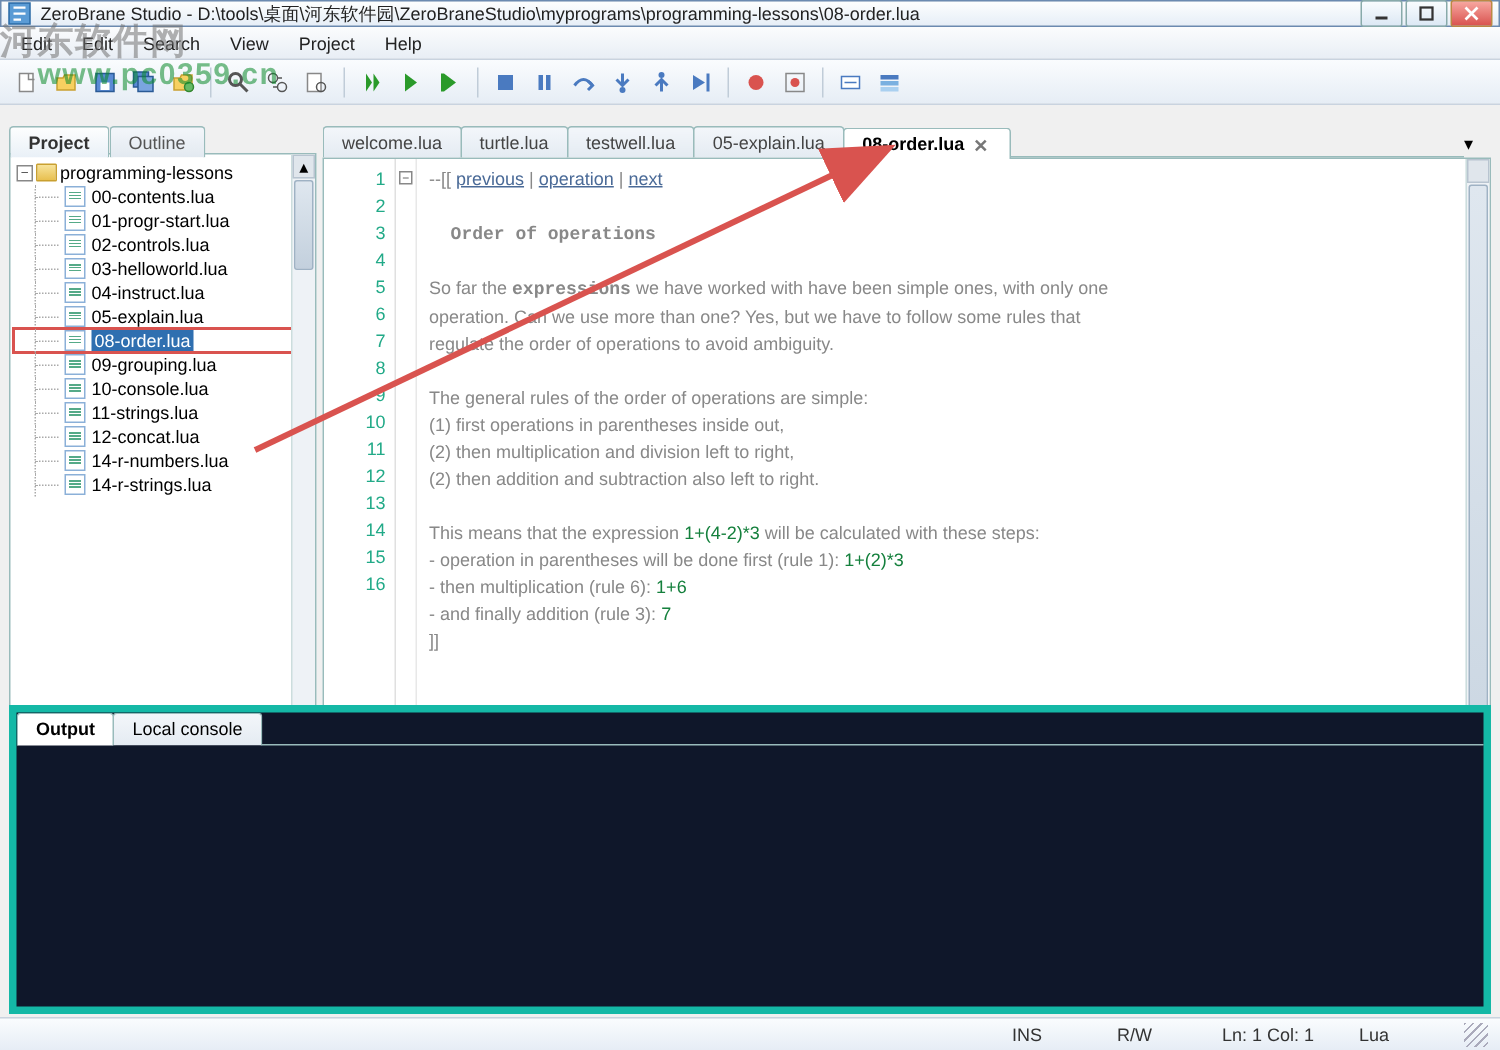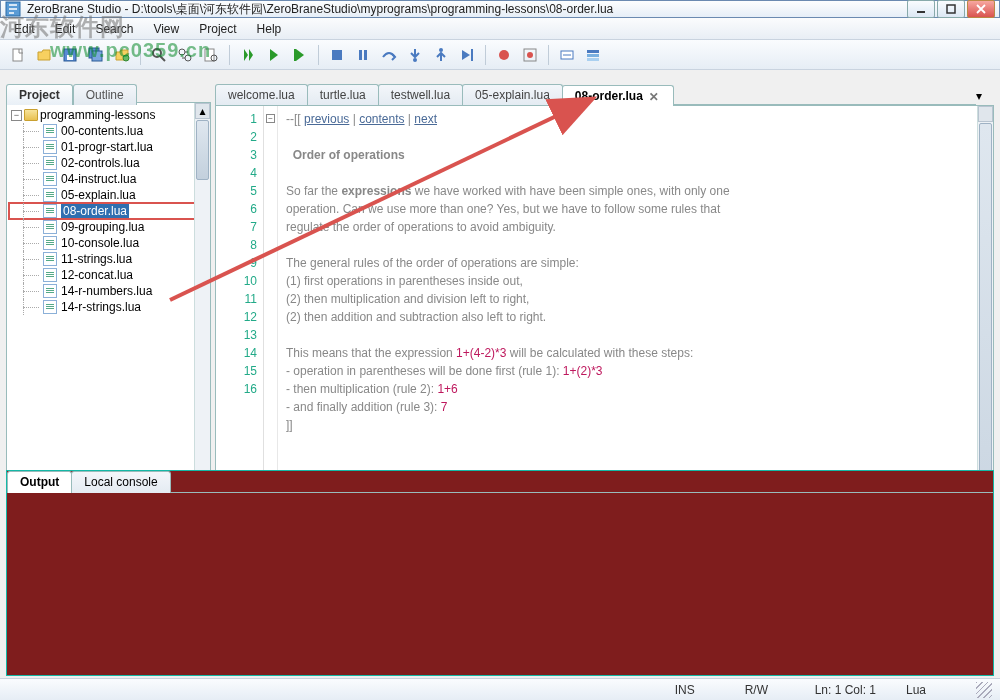--- a/index.html
+++ b/index.html
@@ -10,21 +10,21 @@
 .titlebar .appicon { width: 16px; height: 16px; margin-right: 6px; }
 .titlebar .title { flex: 1; color: #222; font-size: 12px; }
 .winbtns { display: flex; gap: 2px; }
 .winbtn { width: 28px; height: 18px; border: 1px solid #8aa; background: linear-gradient(#f9fcfe,#dce8f4); border-radius: 2px; display:flex; align-items:center; justify-content:center; }
 .winbtn.close { background: linear-gradient(#f7a7a0,#d9534f); border-color:#b84; }
 .winbtn svg { width:10px; height:10px; }
 
 
 .watermark { position: absolute; left: 0; top: 10px; color: #1f8fd6; font-size: 28px; font-weight: bold; opacity: 0.55; pointer-events: none; z-index: 50; letter-spacing: 1px; }
 .watermark .big { font-size: 24px; color:#737373; }
-.watermark .url { font-size: 20px; color:#0a8a2a; display:block; margin-left:50px; margin-top:-4px;}
+.watermark .url { font-size: 20px; color:#0a8a2a; display:block; margin-left:25px; margin-top:-4px;}
 
 
 .menubar { height: 22px; background: linear-gradient(#fbfcfd,#e8eef5); border-bottom: 1px solid #c9d3df; display:flex; align-items:center; padding: 0 6px; gap: 4px; }
 .menubar .mitem { padding: 2px 8px; color:#222; }
 
 
 .toolbar { height: 30px; background: linear-gradient(#fafcfe,#e6edf5); border-bottom: 1px solid #c9d3df; display:flex; align-items:center; padding: 0 6px; gap: 2px; }
 .tbtn { width: 24px; height: 24px; display:flex; align-items:center; justify-content:center; border-radius:2px; }
 .tsep { width: 1px; height: 20px; background:#c0ccd8; margin: 0 4px; }
 
@@ -64,31 +64,31 @@
 .tabspacer { flex:1; border-bottom:1px solid #9bb;}
 .tabmenu { width:16px; height:16px; margin-right:2px; }
 
 .editor { flex:1; background:#fff; border:1px solid #9bb; border-top:none; display:flex; font-family: Consolas, 'Courier New', monospace; font-size:13px; overflow:hidden; position:relative;}
 .gutter { width:48px; background:#fff; border-right:1px solid #e0e0e0; color:#2a8; text-align:right; padding:4px 6px 4px 0; line-height:18px;}
 .foldcol { width:14px; border-right:1px solid #e8e8e8; padding-top:4px; line-height:18px; text-align:center; color:#888;}
 .foldcol .fbox { width:9px; height:9px; border:1px solid #888; margin:4px auto; font-size:8px; line-height:8px; color:#555;}
 .code { flex:1; padding:4px 8px; line-height:18px; color:#333; white-space:pre; }
 .code .cm { color:#888; }
 .code .link { color:#4a6a97; text-decoration:underline; }
-.code .bold { font-weight:bold; }
-.code .lit { color:#be185d; }
+.code .bold { font-weight:bold;font-family:Liberation Mono, monospace; }
+.code .lit { color:#15803d; }
 .evscroll { width:16px; background:#eef2f6; border-left:1px solid #cdd; display:flex; flex-direction:column;}
 .evscroll .arrow { height:16px; background:#e0e6ec; border:1px solid #b8c4d0;}
 .evscroll .thumb { background:linear-gradient(#dfe7ef,#c3d0dd); border:1px solid #9fb2c4; border-radius:2px; flex:1; margin:1px;}
 
 
 .arrow-anno { position:absolute; pointer-events:none; z-index:60; }
 
 
-.bottompanel { position:absolute; left:6px; right:6px; bottom:24px; top:470px; border:1px solid #14b8a6; background:#7f1d1d; }
+.bottompanel { position:absolute; left:6px; right:6px; bottom:24px; top:470px; border:5px solid #14b8a6; background:#0f172a; }
 .bottomtabs { height:22px; display:flex; }
 .btab { padding:3px 12px; border:1px solid #9bb; border-bottom:none; background:#fff; font-weight:bold; border-radius:3px 3px 0 0; margin-right:-1px;}
 .btab.inactive { background:linear-gradient(#f3f6fa,#e4ebf2); font-weight:normal;}
 .btabspacer { flex:1; border-bottom:1px solid #9bb;}
 
 
 .statusbar { position:absolute; left:0; right:0; bottom:0; height:22px; background:linear-gradient(#fafcfe,#e6edf5); border-top:1px solid #c9d3df; display:flex; align-items:center; padding:0 8px; gap:30px; }
 .statusbar .cell { min-width:40px; color:#333; }
 .statusbar .spacer { flex:1; }
 .statusbar .grip { width:16px; height:16px; background:repeating-linear-gradient(135deg,#aab 0 1px,transparent 1px 4px);}
@@ -292,20 +292,25 @@
             </div>
             <div class="tree-item">
               <span class="dots"></span>
               <span class="ficon"></span>
               <span class="lbl">01-progr-start.lua</span>
             </div>
             <div class="tree-item">
               <span class="dots"></span>
               <span class="ficon"></span>
               <span class="lbl">02-controls.lua</span>
+            </div>
+            <div class="tree-item">
+              <span class="dots"></span>
+              <span class="ficon"></span>
+              <span class="lbl">03-helloworld.lua</span>
             </div>
             <div class="tree-item">
               <span class="dots"></span>
               <span class="ficon"></span>
               <span class="lbl">04-instruct.lua</span>
             </div>
             <div class="tree-item">
               <span class="dots"></span>
               <span class="ficon"></span>
               <span class="lbl">05-explain.lua</span>
@@ -397,36 +402,36 @@
           <div>11</div>
           <div>12</div>
           <div>13</div>
           <div>14</div>
           <div>15</div>
           <div>16</div>
         </div>
       <div class="foldcol">
           <div class="fbox">−</div>
         </div>
-      <div class="code"><span class="cm">--[[ </span><span class="link">previous</span><span class="cm"> | </span><span class="link">contents</span><span class="cm"> | </span><span class="link">next</span>
+      <div class="code"><span class="cm">--[[ </span><span class="link">previous</span><span class="cm"> | </span><span class="link">operation</span><span class="cm"> | </span><span class="link">next</span>
 <span></span>
 <span class="cm bold">  Order of operations</span>
 <span></span>
 <span class="cm">So far the </span><span class="cm bold">expressions</span><span class="cm"> we have worked with have been simple ones, with only one</span>
 <span class="cm">operation. Can we use more than one? Yes, but we have to follow some rules that</span>
 <span class="cm">regulate the order of operations to avoid ambiguity.</span>
 <span></span>
 <span class="cm">The general rules of the order of operations are simple:</span>
 <span class="cm">(1) first operations in parentheses inside out,</span>
 <span class="cm">(2) then multiplication and division left to right,</span>
 <span class="cm">(2) then addition and subtraction also left to right.</span>
 <span></span>
 <span class="cm">This means that the expression </span><span class="lit">1+(4-2)*3</span><span class="cm"> will be calculated with these steps:</span>
 <span class="cm">- operation in parentheses will be done first (rule 1): </span><span class="lit">1+(2)*3</span>
-<span class="cm">- then multiplication (rule 2): </span><span class="lit">1+6</span>
+<span class="cm">- then multiplication (rule 6): </span><span class="lit">1+6</span>
 <span class="cm">- and finally addition (rule 3): </span><span class="lit">7</span>
 <span class="cm">]]</span></div>
       <div class="evscroll">
         <div class="arrow"></div>
         <div class="thumb"></div>
         <div class="arrow"></div>
       </div>
     </div>
   </div>
 </div>

